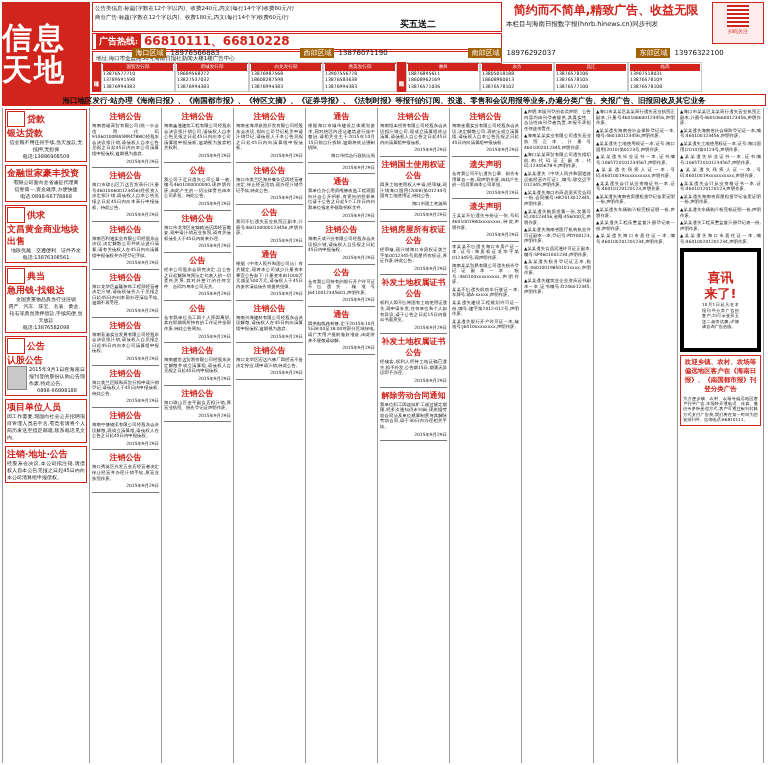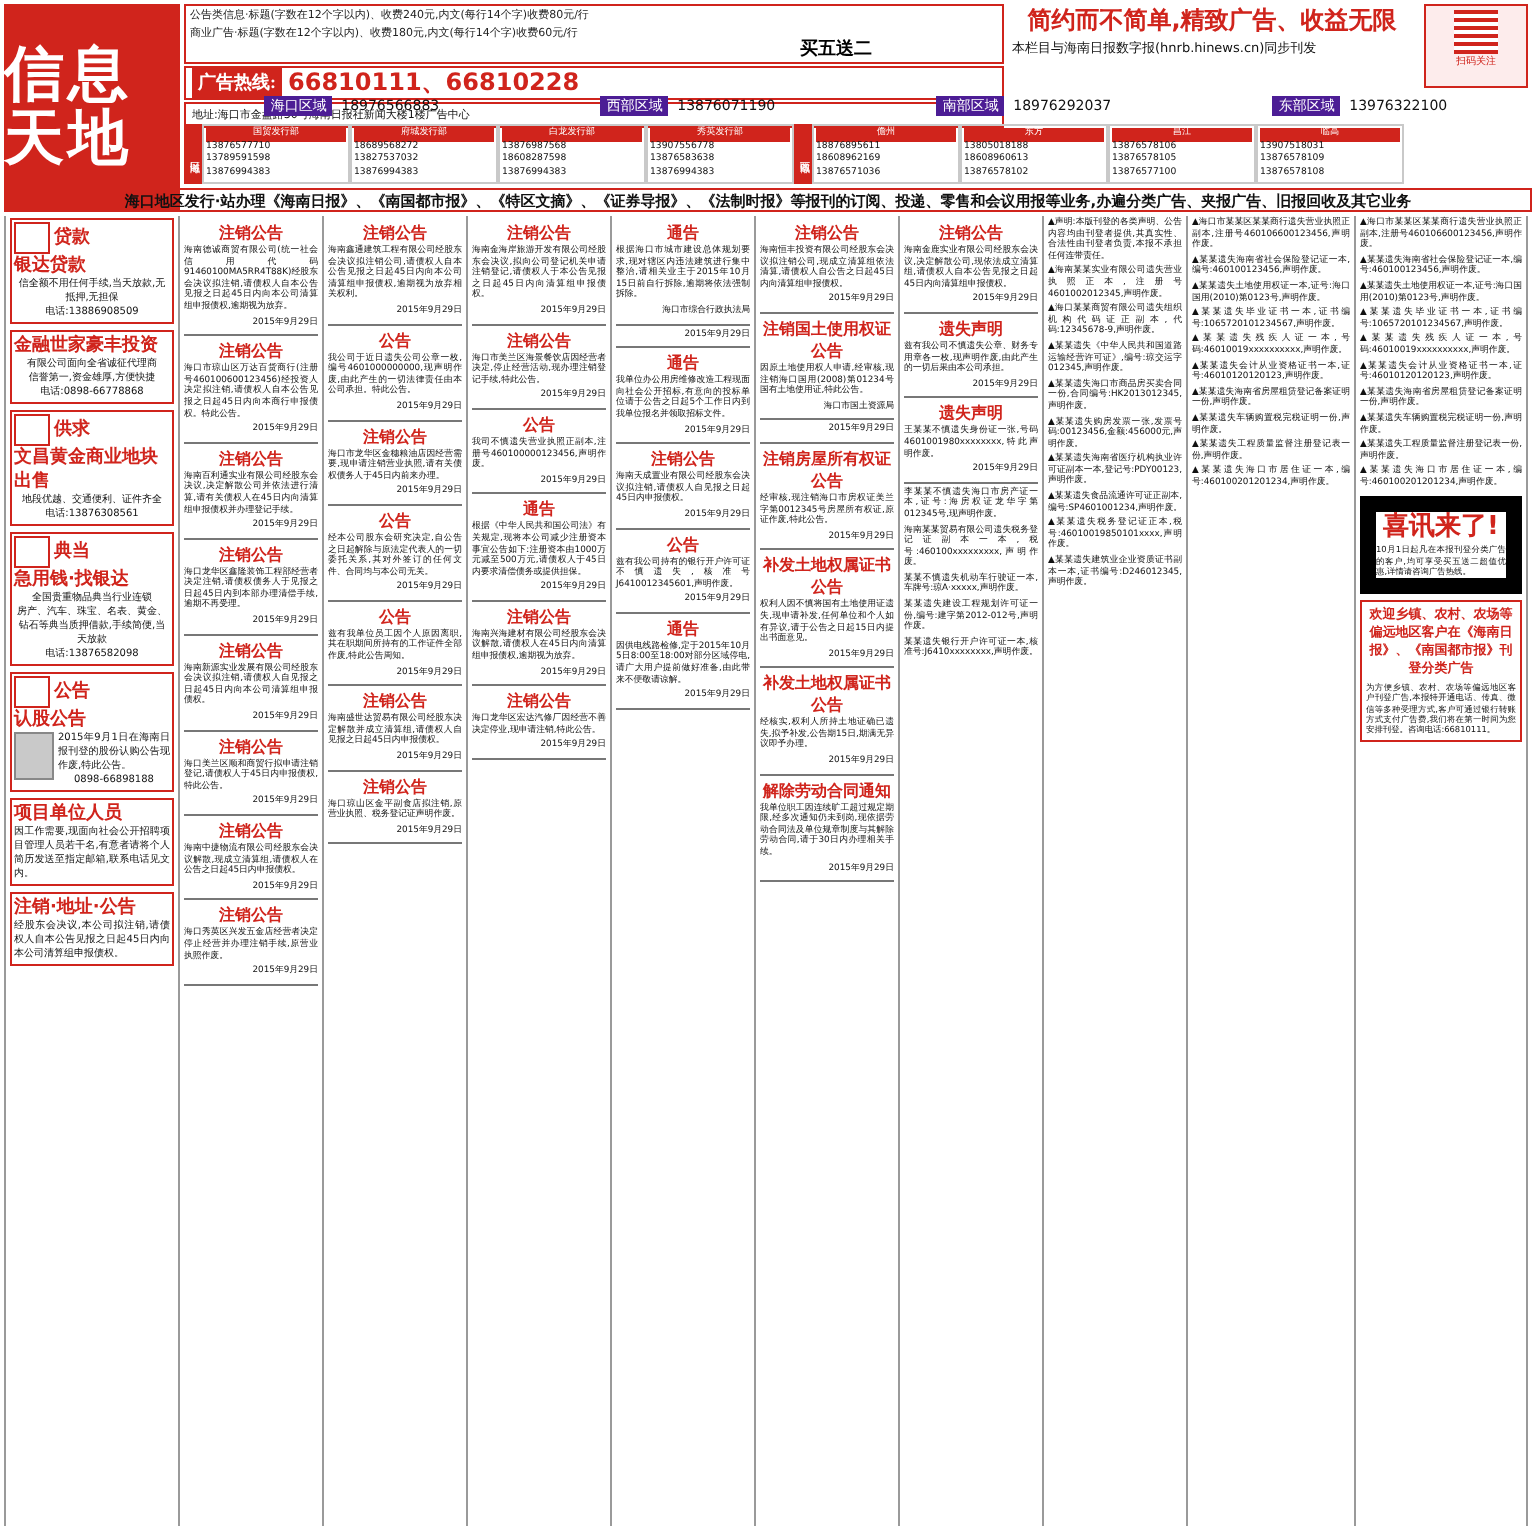--- a/index.html
+++ b/index.html
@@ -32,21 +32,21 @@
   .slogan{position:absolute;left:506px;top:2px;width:200px;height:16px;color:#d0241c;font-size:12px;
           font-weight:bold;letter-spacing:0px;text-align:center;line-height:16px;}
   .slogan2{position:absolute;left:506px;top:19px;width:200px;height:22px;font-size:6.5px;line-height:10px;
            color:#111;}
   .stamp{position:absolute;left:712px;top:2px;width:52px;height:42px;border:1px solid #d0241c;background:#fdecec;
          font-size:5px;color:#d0241c;text-align:center;line-height:7px;padding-top:2px;box-sizing:border-box;}
 
   
   .regionbar{position:absolute;left:92px;top:45px;width:672px;height:16px;display:flex;}
   .rb{flex:1;text-align:center;font-size:7px;line-height:16px;}
-  .rb b{background:#4c1d95;color:#fff;padding:1px 3px;font-weight:normal;}
+  .rb b{background:#a16207;color:#fff;padding:1px 3px;font-weight:normal;}
   .rb span{color:#111;margin-left:2px;}
 
   
   .phonetable{position:absolute;left:92px;top:62px;width:672px;height:30px;display:flex;font-size:4.6px;}
   .ptcol{border:1px solid #c9c9c9;box-sizing:border-box;padding:1px;line-height:6.5px;}
   .ptcol .hd{color:#fff;background:#d0241c;text-align:center;}
   .vtab{width:9px;background:#d0241c;color:#fff;writing-mode:vertical-rl;text-align:center;font-size:5px;
         display:flex;align-items:center;justify-content:center;}
 
   .banner{position:absolute;left:2px;top:94px;width:764px;height:12px;border:1px solid #d0241c;
@@ -72,21 +72,21 @@
   .sig{font-size:4.4px;line-height:5.6px;text-align:right;margin:0 0 3px;}
   .rule{border-top:1px solid #777;margin:2px 0;}
 
   
   .promo{border:1px solid #d0241c;margin-bottom:3px;padding:1px;box-sizing:border-box;}
   .promo .tt{color:#d0241c;font-weight:bold;font-size:9px;text-align:left;line-height:12px;}
   .promo .st{font-size:5px;line-height:7px;text-align:center;color:#111;}
   .promo .ph{font-size:5px;text-align:center;color:#111;line-height:7px;}
   .tagrow{display:flex;align-items:center;gap:2px;}
   .icon{width:16px;height:14px;border:1px solid #d0241c;display:inline-block;position:relative;}
-  .xixun{border:8px solid #000000;padding:0;margin-top:4px;}
+  .xixun{border:4px solid #000000;padding:18px;margin-top:4px;}
   .xixun .t{color:#d0241c;font-size:13px;font-weight:bold;text-align:center;line-height:16px;}
   .welcome{border:1px solid #d0241c;margin-top:3px;padding:2px;}
   .welcome .t{color:#d0241c;font-size:6.5px;font-weight:bold;text-align:center;line-height:9px;}
   .footnote{font-size:4.2px;line-height:5.4px;text-align:justify;}
   .photo{width:18px;height:22px;background:#c9c9c9;border:1px solid #888;float:left;margin:0 2px 1px 0;}
 </style>
 </head>
 <body>
 
 <div class="page">

